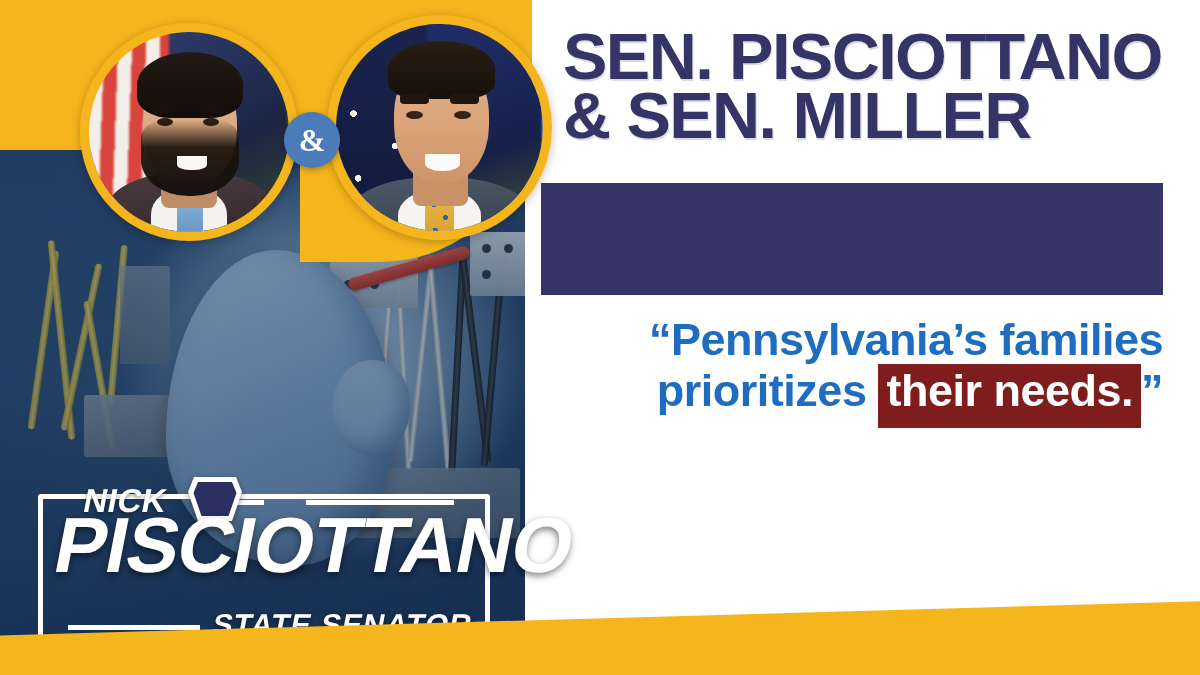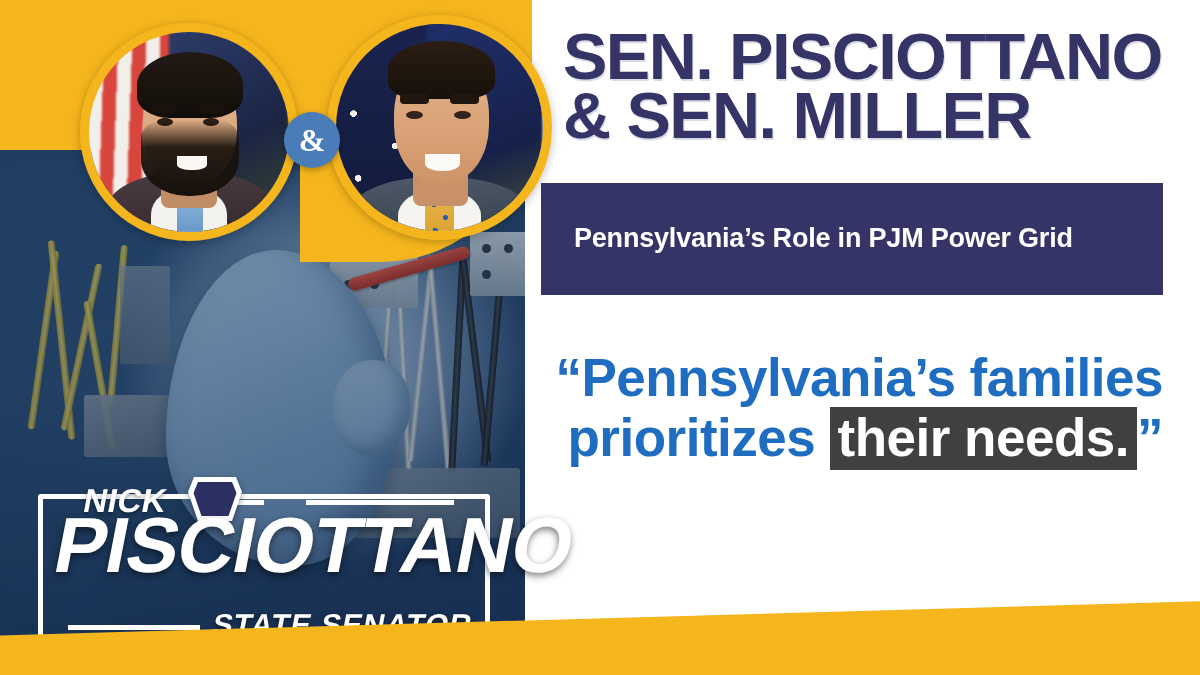--- a/index.html
+++ b/index.html
@@ -267,29 +267,28 @@
     letter-spacing:-.2px;
   }
   .subbanner-text span{ display:block; }
 
   .quote{
     position:absolute; left:541px; top:315px; width:622px;
     text-align:right;
     color:#1F6DC0;
     font-family:"Liberation Sans", sans-serif;
     font-weight:bold;
-    font-size:53px;
+    font-size:45px;
     line-height:1.13;
     letter-spacing:-.5px;
-    margin-top:33px;
   }
   .quote .qline{ display:block; white-space:nowrap; }
   .hl{
-    background:#404040; color:#ffffff;
-    padding:1px 8px 3px 8px;
+    background:#7f1d1d; color:#ffffff;
+    padding:1px 8px 12px 8px;
     box-decoration-break:clone;
     -webkit-box-decoration-break:clone;
   }
   .qmark{ color:#1F6DC0; }
 
   
   .gold-diagonal{
     position:absolute; left:0; bottom:0; width:1200px; height:90px;
     background:#F5B51C;
     clip-path:polygon(0 100%, 0 56%, 100% 18%, 100% 100%);
@@ -404,21 +403,20 @@
     <div class="logo-sub">STATE SENATOR</div>
   </div>
 
   <div class="headline">
     <span>SEN. PISCIOTTANO</span>
     <span class="l2">&amp; SEN. MILLER</span>
   </div>
 
   <div class="subbanner">
     <div class="subbanner-text">
-      <span>Pennsylvania’s Role in PJM Power Grid</span>
     </div>
   </div>
 
   <div class="quote">
     <span class="qline">“Pennsylvania’s families</span>
     <span class="qline"><span>prioritizes </span><span class="hl">their needs.</span><span class="qmark">”</span></span>
   </div>
 
   <div class="gold-diagonal"></div>
 </div>

